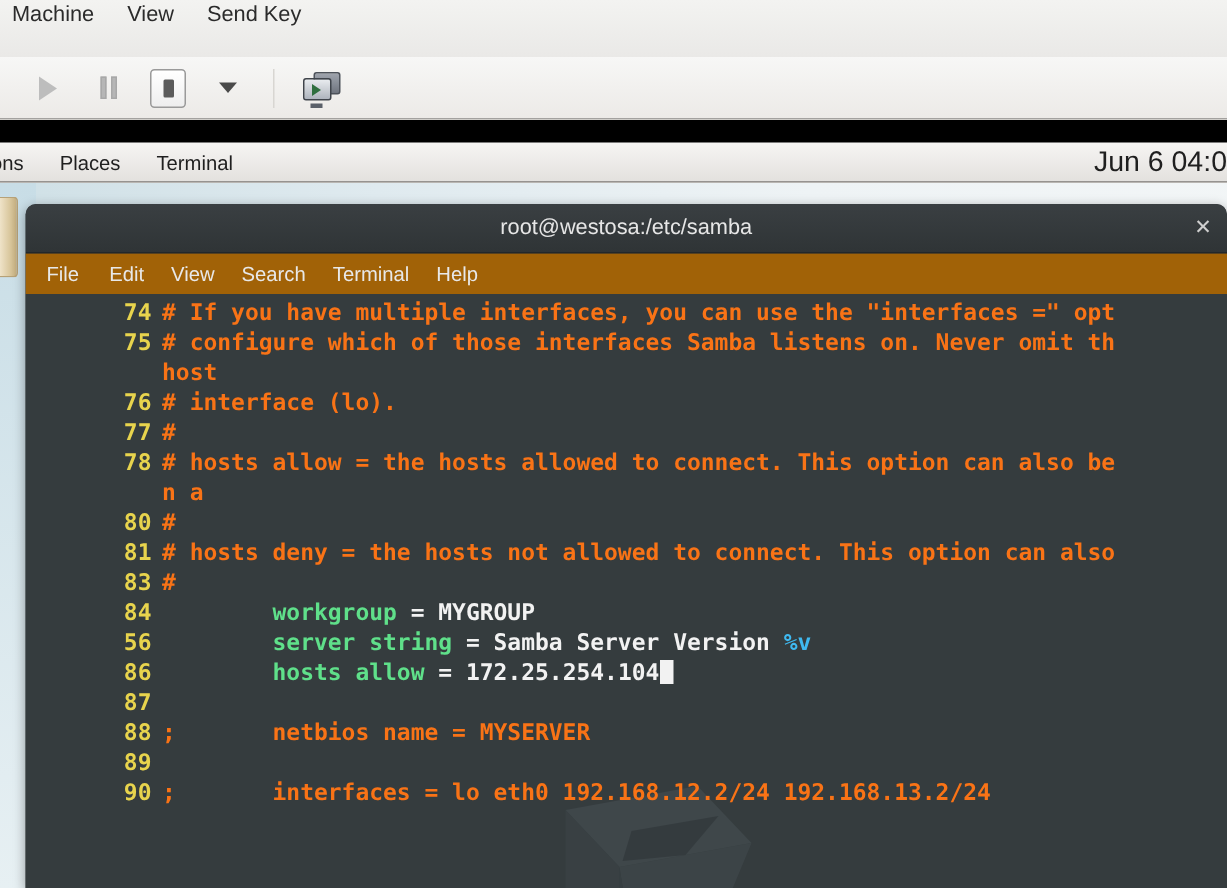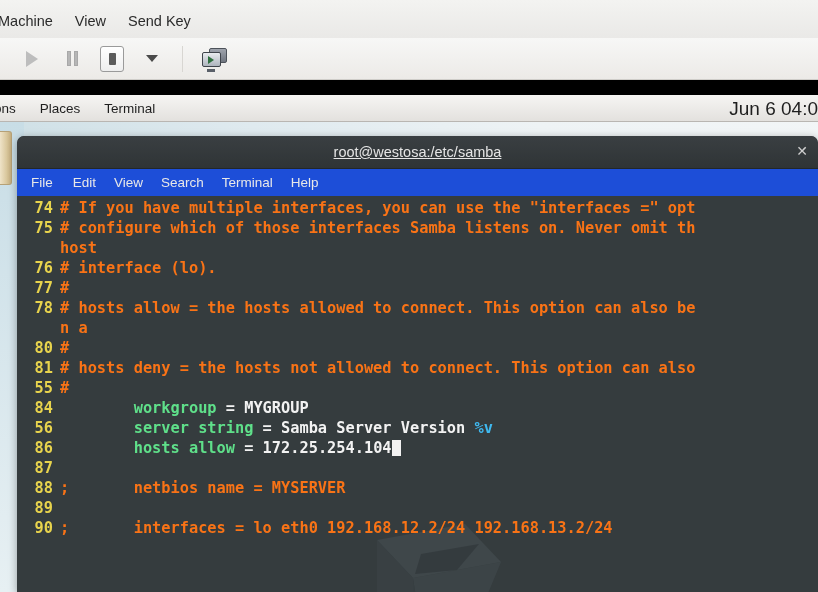--- a/index.html
+++ b/index.html
@@ -14,23 +14,23 @@
     width: 818px; height: 592px;
     overflow: hidden;
   }
 
   
   .vbox-menubar {
     position: absolute; left: 0; top: 0;
     width: 818px; height: 42px;
     background: linear-gradient(#f3f3f1, #e9e8e6);
     border-bottom: 1px solid #d2d0cd;
-    display: flex; align-items: center;
-    box-sizing: border-box;
-    padding-left: 0px;
+    display: flex; align-items: flex-start;
+    box-sizing: border-box;
+    padding-left: 10px;
   }
   .vbox-menubar .mi {
     font-size: 14.5px;
     color: #2b2b2b;
     padding: 2px 11px;
     white-space: nowrap;
   }
   .vbox-menubar .mi:first-child { padding-left: 0px; margin-left: -2px; }
 
   
@@ -169,30 +169,30 @@
   }
   .term-title {
     height: 32px;
     background: linear-gradient(#3a3f42, #2f3436);
     border-bottom: 1px solid #22272a;
     display: flex; align-items: center; justify-content: center;
     position: relative;
     border-radius: 7px 7px 0 0;
   }
   .term-title .t {
-    font-size: 14.5px; color: #e6e6e6; white-space: nowrap; text-decoration: underline;
+    font-size: 14.5px; color: #e6e6e6; white-space: nowrap;
   }
   .term-close {
     position: absolute; right: 8px; top: 7px;
     width: 16px; height: 16px;
     color: #cfcfcf; font-size: 14px; line-height: 16px; text-align: center;
   }
   .term-menu {
     height: 27px;
-    background: #1d4ed8;
+    background: #a16207;
     display: flex; align-items: center;
     padding-left: 14px;
     box-sizing: border-box;
   }
   .term-menu .m {
     font-size: 13.5px; color: #e8e8e8;
     padding: 0 9px;
     white-space: nowrap;
   }
   .term-menu .m:first-child { padding-left: 0; padding-right: 11px; }
@@ -214,21 +214,21 @@
   }
 
   .code {
     position: relative;
     font-family: "DejaVu Sans Mono", monospace;
     font-size: 15.3px;
     font-weight: bold;
     line-height: 20px;
     z-index: 2;
   }
-  .crow { display: flex; align-items: flex-start; white-space: pre; }
+  .crow { display: flex; align-items: flex-start; white-space: pre; margin-left: 48px; }
   .lnum {
     width: 43px; min-width: 43px;
     text-align: right;
     color: #e8d44d;
     padding-right: 7px;
     box-sizing: border-box;
     user-select: none;
   }
   .ctext { flex: 1; white-space: pre; }
   .cmt    { color: #f97316; }
@@ -325,21 +325,21 @@
       <div class="code" id="code-area">
           <div class="crow"><span class="lnum">74</span><span class="ctext"><span class="cmt"># If you have multiple interfaces, you can use the "interfaces =" opt</span></span></div>
           <div class="crow"><span class="lnum">75</span><span class="ctext"><span class="cmt"># configure which of those interfaces Samba listens on. Never omit th</span></span></div>
           <div class="crow"><span class="lnum"></span><span class="ctext"><span class="cmt">host</span></span></div>
           <div class="crow"><span class="lnum">76</span><span class="ctext"><span class="cmt"># interface (lo).</span></span></div>
           <div class="crow"><span class="lnum">77</span><span class="ctext"><span class="cmt">#</span></span></div>
           <div class="crow"><span class="lnum">78</span><span class="ctext"><span class="cmt"># hosts allow = the hosts allowed to connect. This option can also be</span></span></div>
           <div class="crow"><span class="lnum"></span><span class="ctext"><span class="cmt">n a</span></span></div>
           <div class="crow"><span class="lnum">80</span><span class="ctext"><span class="cmt">#</span></span></div>
           <div class="crow"><span class="lnum">81</span><span class="ctext"><span class="cmt"># hosts deny = the hosts not allowed to connect. This option can also</span></span></div>
-          <div class="crow"><span class="lnum">55</span><span class="ctext"><span class="cmt">#</span></span></div>
+          <div class="crow"><span class="lnum">83</span><span class="ctext"><span class="cmt">#</span></span></div>
           <div class="crow"><span class="lnum">84</span><span class="ctext"><span class="key">        workgroup </span><span class="val">= MYGROUP</span></span></div>
           <div class="crow"><span class="lnum">56</span><span class="ctext"><span class="key">        server string </span><span class="val">= Samba Server Version </span><span class="var">%v</span></span></div>
           <div class="crow"><span class="lnum">86</span><span class="ctext"><span class="key">        hosts allow </span><span class="val">= 172.25.254.104</span><span class="cursor-block"></span></span></div>
           <div class="crow"><span class="lnum">87</span><span class="ctext"><span class="plain"></span></span></div>
           <div class="crow"><span class="lnum">88</span><span class="ctext"><span class="cmt">;       netbios name = MYSERVER</span></span></div>
           <div class="crow"><span class="lnum">89</span><span class="ctext"><span class="plain"></span></span></div>
           <div class="crow"><span class="lnum">90</span><span class="ctext"><span class="cmt">;       interfaces = lo eth0 192.168.12.2/24 192.168.13.2/24</span></span></div>
         </div>
 
     </div>

